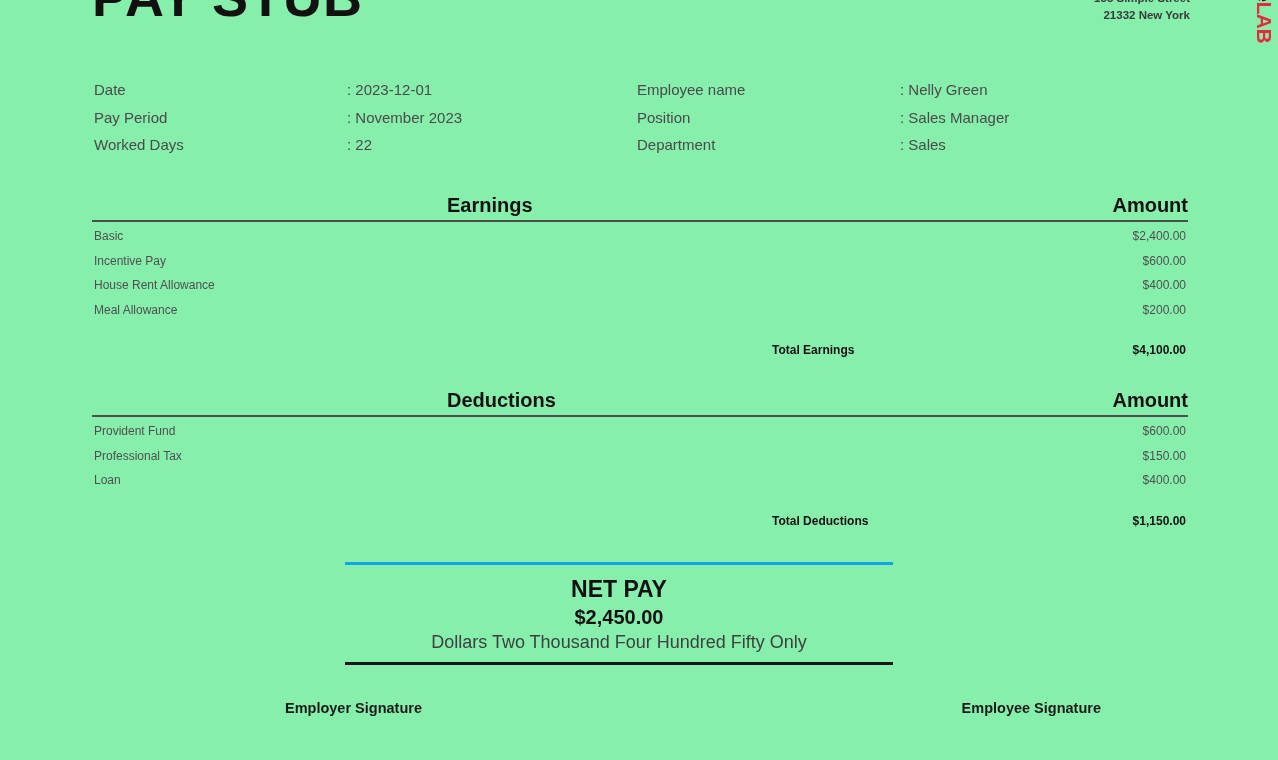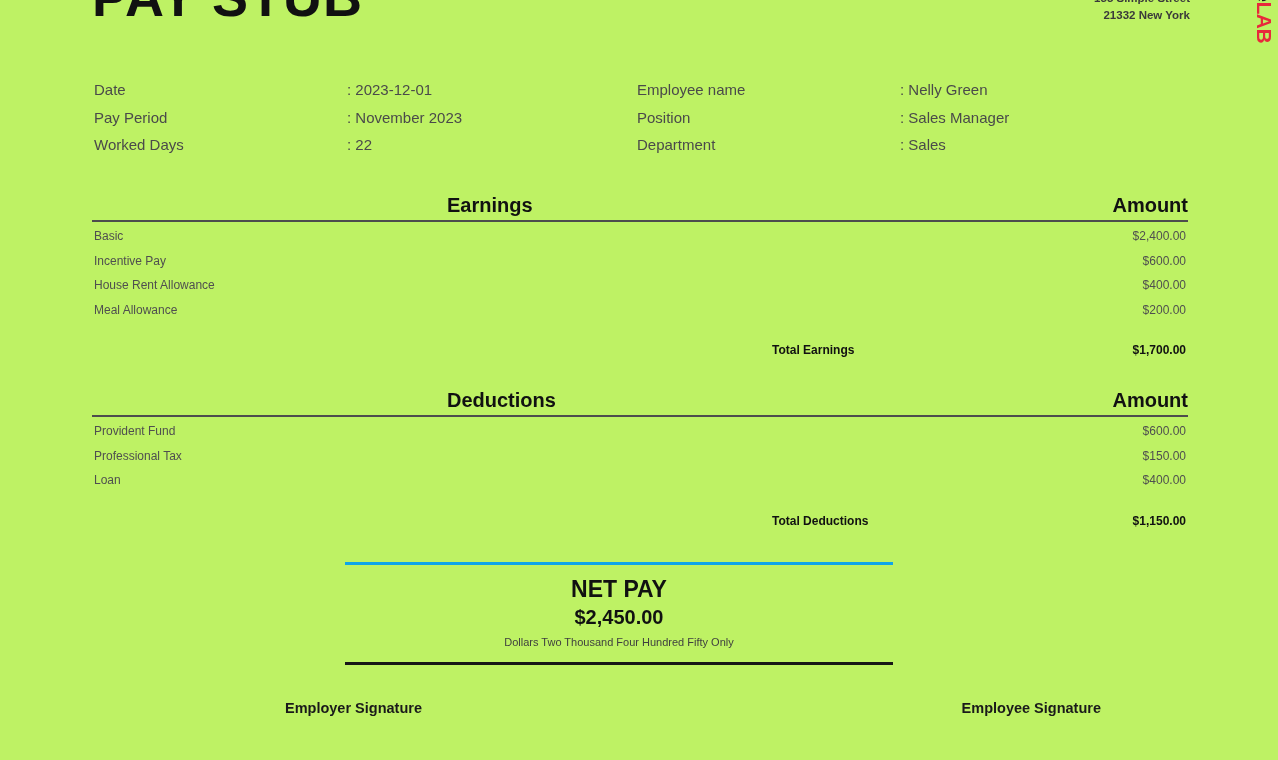--- a/index.html
+++ b/index.html
@@ -7,21 +7,21 @@
     width: 1278px;
     height: 760px;
     background: #ffffff;
     font-family: "Liberation Sans", sans-serif;
     overflow: hidden;
   }
   #page {
     position: relative;
     width: 1278px;
     height: 760px;
-    background: #bef264;
+    background: #86efac;
   }
 
   
   #title {
     position: absolute;
     left: 92px;
     top: -34px;
     font-size: 54px;
     font-weight: bold;
     letter-spacing: 1px;
@@ -121,21 +121,21 @@
     color: #111111;
     line-height: 29px;
   }
   #netpay .np-amount {
     font-size: 20px;
     font-weight: bold;
     color: #111111;
     line-height: 27px;
   }
   #netpay .np-words {
-    font-size: 11px;
+    font-size: 18px;
     color: #3f3f3f;
     line-height: 22px;
   }
 
   
   #signatures {
     position: absolute;
     left: 92px;
     top: 700px;
     width: 1096px;
@@ -200,21 +200,21 @@
       <span>House Rent Allowance</span>
       <span class="amt">$400.00</span>
     </div>
     <div class="row">
       <span>Meal Allowance</span>
       <span class="amt">$200.00</span>
     </div>
 
     <div class="total-row">
       <span class="t-label">Total Earnings</span>
-      <span class="t-amt">$1,700.00</span>
+      <span class="t-amt">$4,100.00</span>
     </div>
   </div>
 
   <div class="section" style="top:369px;">
     <div class="sec-head">
       <span class="sec-title">Deductions</span>
       <span>Amount</span>
     </div>
     <div class="sec-rule"></div>
 

